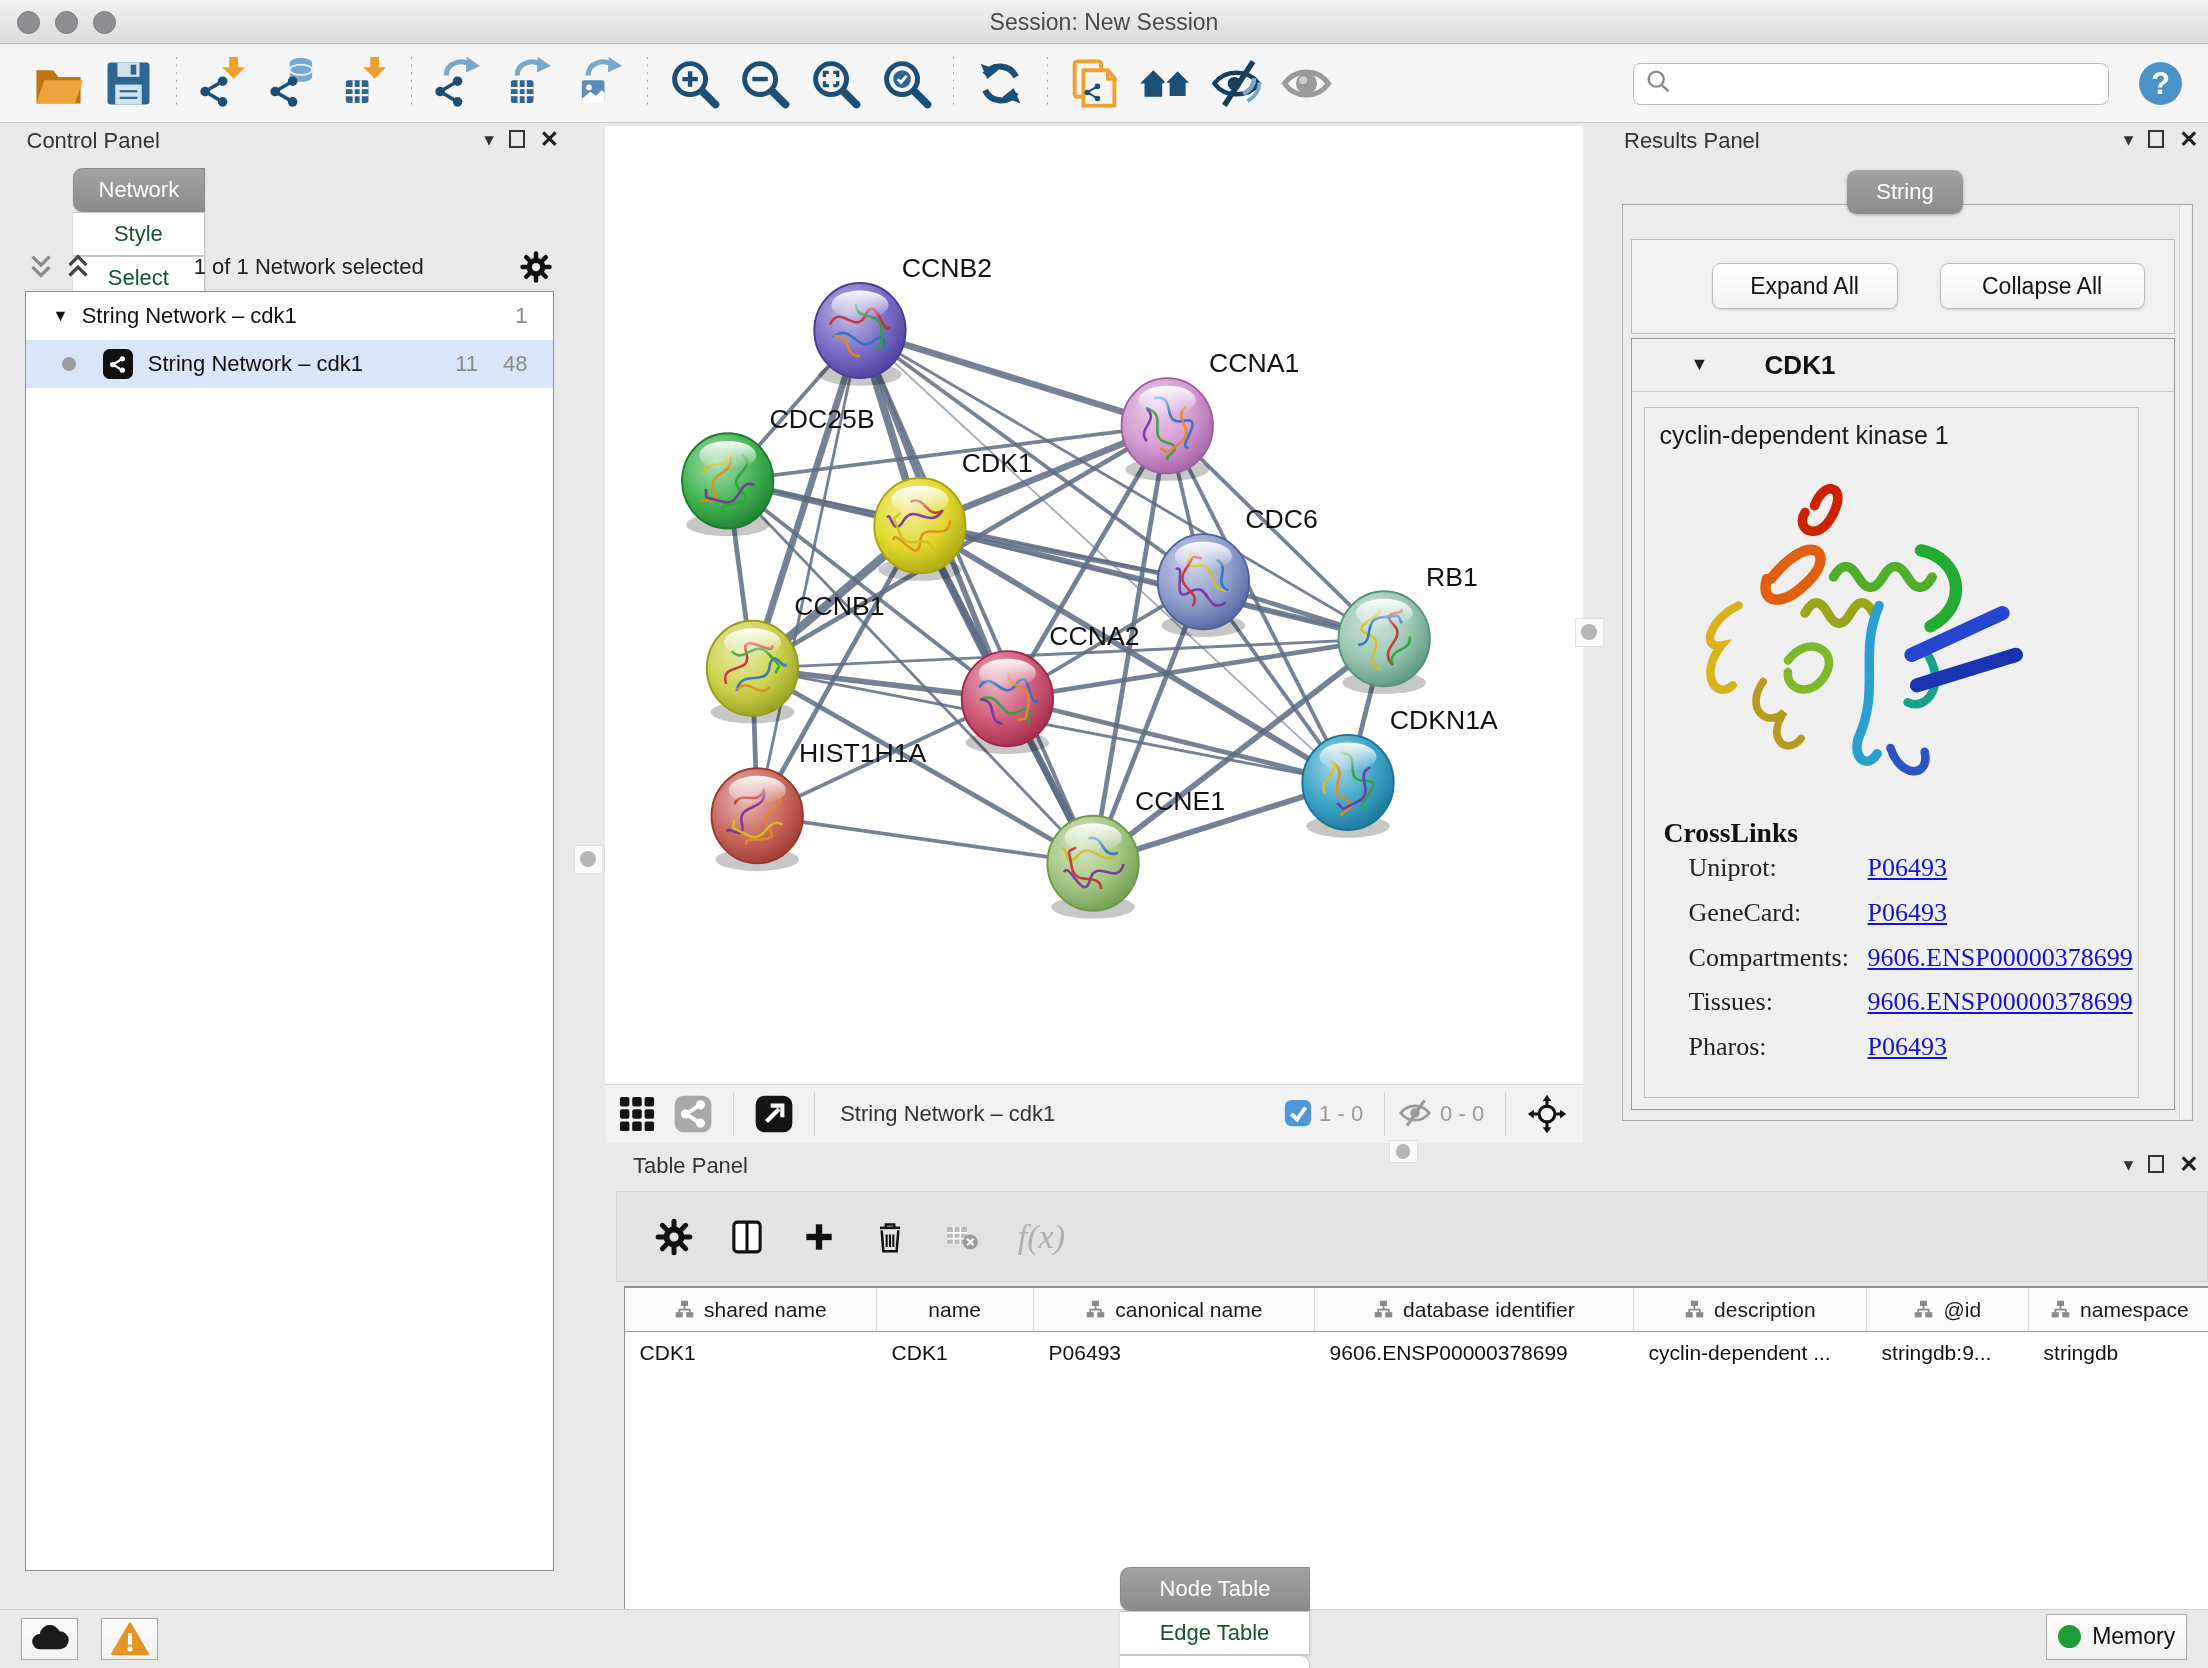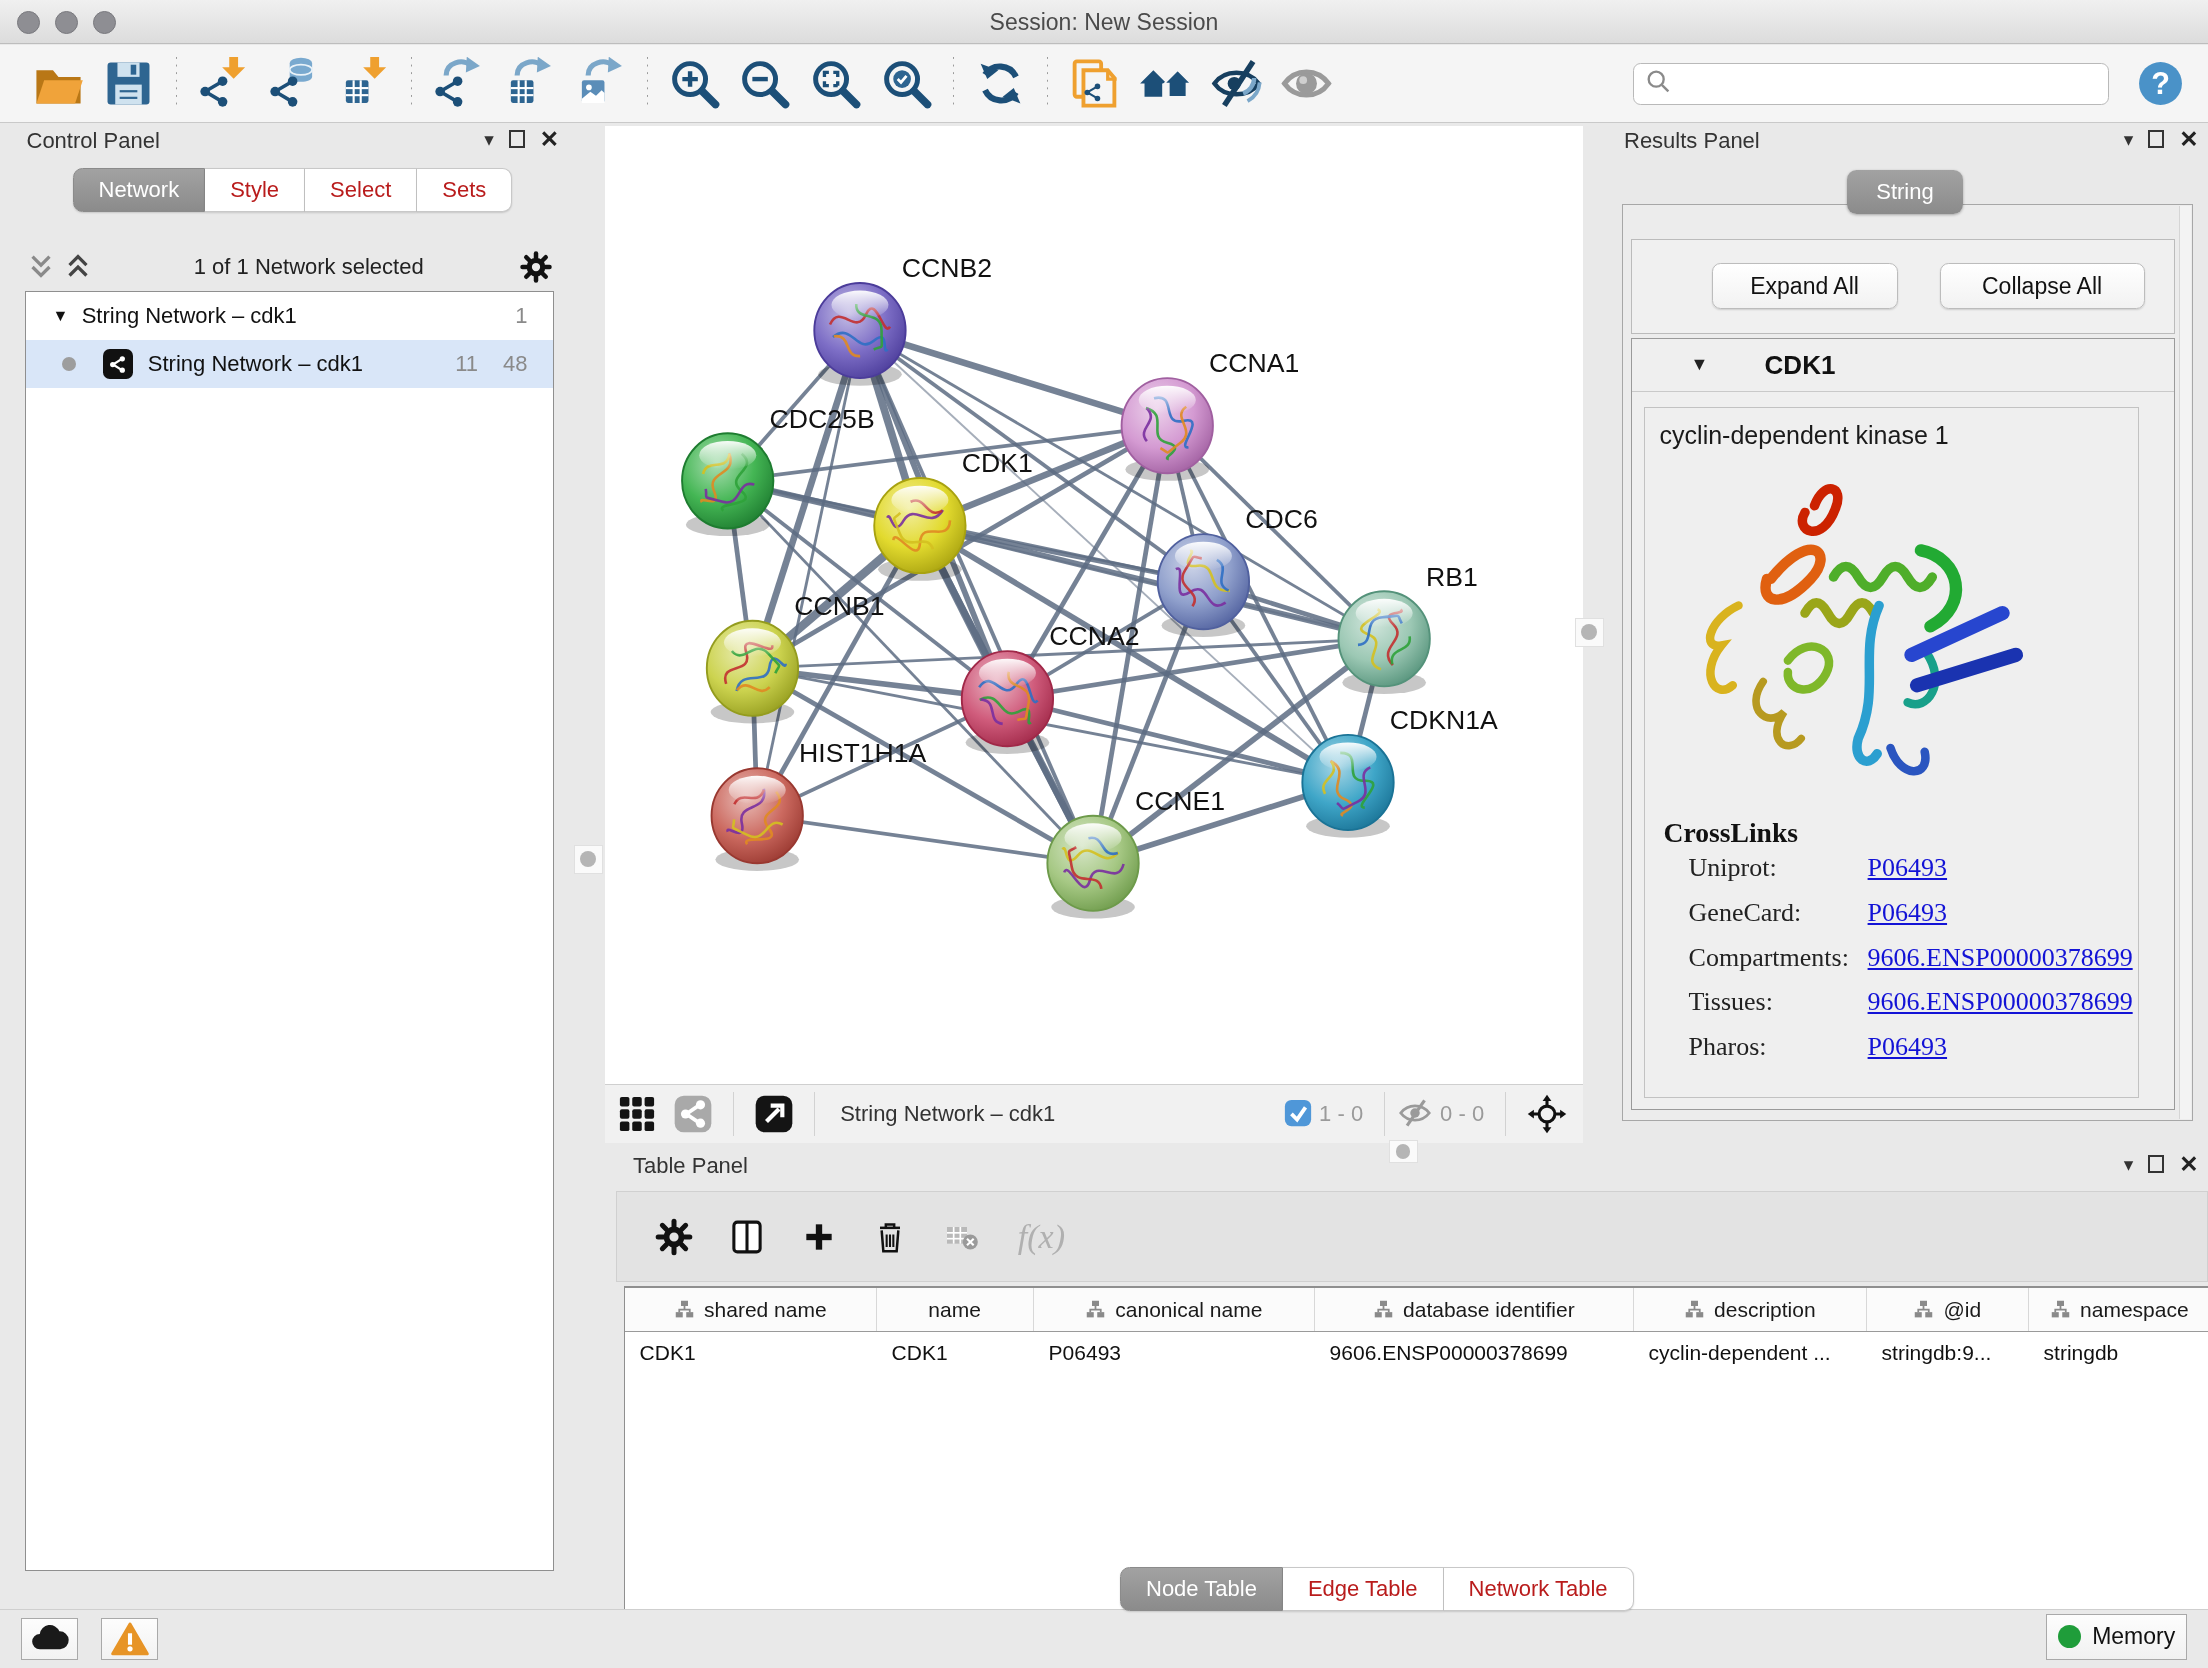--- a/index.html
+++ b/index.html
@@ -32,23 +32,23 @@
 
   
   .panel-head{position:absolute;left:0;top:0;right:0;height:38px;}
   .panel-title{position:absolute;left:17px;top:5.7px;font-size:22px;color:#333;}
   .panel-ctrls{position:absolute;right:9.5px;top:5.7px;display:flex;align-items:center;gap:15px;}
   .pc-arrow{font-size:19px;color:#333;cursor:pointer;}
   .pc-float{width:16px;height:18px;border:2.4px solid #333;cursor:pointer;}
   .pc-close{font-size:23px;font-weight:bold;color:#222;cursor:pointer;line-height:1;}
 
   
-  .seg{display:flex;}
+  .seg{display:flex;flex-direction:column;}
   .seg .tab{height:44px;background:#fff;border:1px solid #c8c8c8;border-left:none;
-    display:flex;align-items:center;justify-content:center;font-size:22px;color:#b91c1c;
+    display:flex;align-items:center;justify-content:center;font-size:22px;color:#14532d;
     padding:0 25px;cursor:pointer;box-shadow:0 1px 1.9px rgba(0,0,0,.15);}
   .seg .tab:first-child{border-left:1px solid #c8c8c8;border-radius:9.5px 0 0 9.5px;}
   .seg .tab:last-child{border-radius:0 9.5px 9.5px 0;}
   .seg .tab.sel{background:linear-gradient(#a2a2a2,#8b8b8b);color:#fff;border-color:#8b8b8b;}
 
   
   .control-panel{position:absolute;left:9.5px;top:122px;width:559px;height:1476px;}
   .cp-tabs{position:absolute;left:63px;top:46px;}
   .cp-status{position:absolute;left:15px;top:126px;right:15px;height:38px;
     display:flex;align-items:center;}

